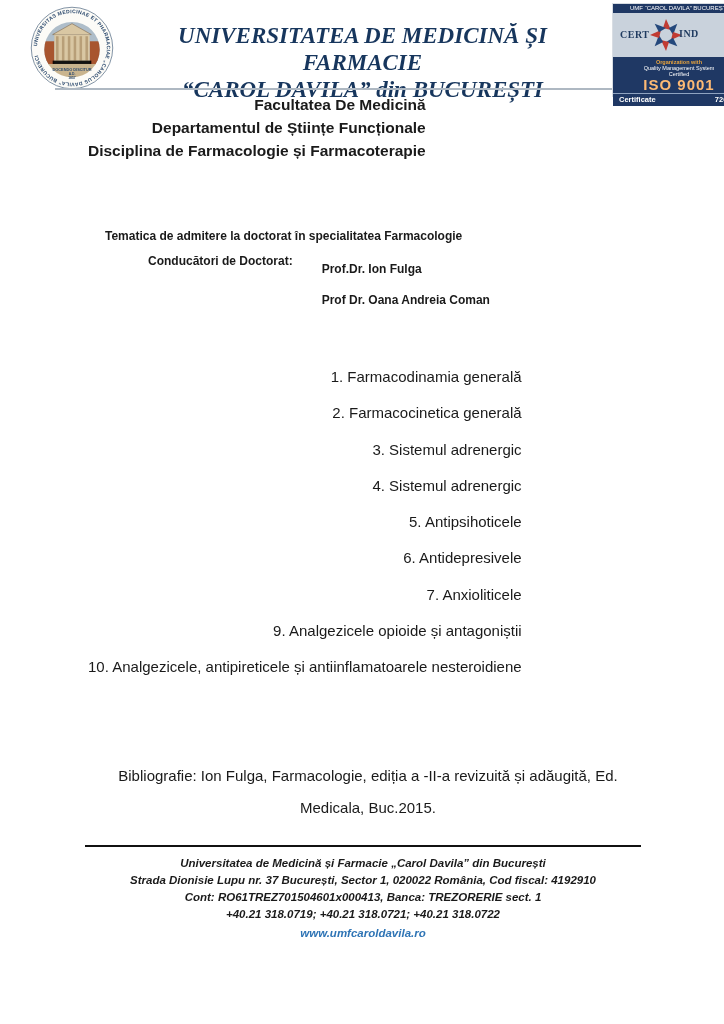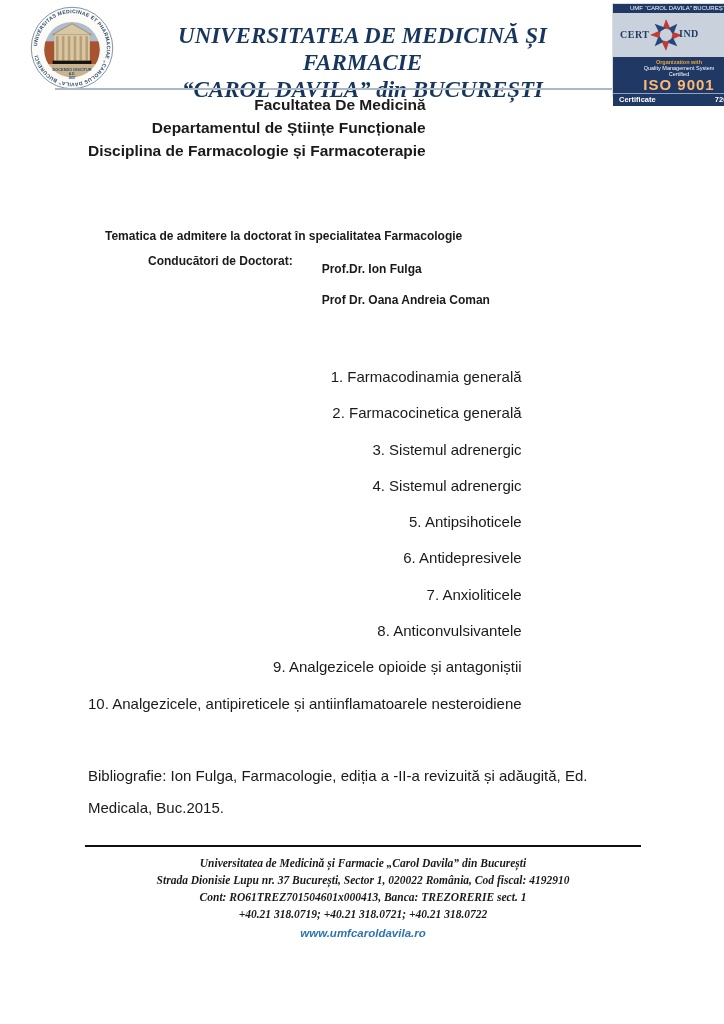--- a/index.html
+++ b/index.html
@@ -50,27 +50,27 @@
   .coordinators { display:flex; margin-top:11px; margin-left:43px; }
   .coord-label { white-space:nowrap; }
   .coord-names { margin-left:29px; }
   .coord-names div { line-height:31px; white-space:nowrap; }
 
   
   .topics { position:absolute; left:88px; top:366px; list-style:none; margin:0; padding:0; font-size:15px;text-align:right; }
   .topics li { height:36.3px; line-height:22px; white-space:nowrap; }
 
   
-  .bibliography { position:absolute; left:88px; top:760px; width:560px; font-size:15px; line-height:31.5px; }
+  .bibliography { position:absolute; left:88px; top:760px; width:560px; font-size:15px; line-height:31.5px;text-align:center; }
 
   
   .footer { position:absolute; left:85px; top:845px; width:556px; text-align:center; }
   .footer-divider { height:2px; background:#111111; margin-bottom:8px; }
   .footer-line {
-    font-size:11.5px; font-weight:bold; font-style:italic; line-height:17px; color:#1a1a1a;font-family:Liberation Serif, serif;
+    font-size:11.5px; font-weight:bold; font-style:italic; line-height:17px; color:#1a1a1a;
   }
   .footer-link { color:#2E74B5; text-decoration:none; font-weight:bold; font-style:italic; font-size:11.5px; line-height:17px; display:inline-block; }
 </style>
 </head>
 <body>
 
 <div class="page">
 
   <div>
 
@@ -163,21 +163,20 @@
   </div>
 
   <ul class="topics">
     <li><span>1.</span> <span>Farmacodinamia generală</span></li>
     <li><span>2.</span> <span>Farmacocinetica generală</span></li>
     <li><span>3.</span> <span>Sistemul adrenergic</span></li>
     <li><span>4.</span> <span>Sistemul adrenergic</span></li>
     <li><span>5.</span> <span>Antipsihoticele</span></li>
     <li><span>6.</span> <span>Antidepresivele</span></li>
     <li><span>7.</span> <span>Anxioliticele</span></li>
-    <li><span>8.</span> <span>Anticonvulsivantele</span></li>
     <li><span>9.</span> <span>Analgezicele opioide și antagoniștii</span></li>
     <li><span>10.</span> <span>Analgezicele, antipireticele și antiinflamatoarele nesteroidiene</span></li>
   </ul>
 
   <div class="bibliography">
     <div>Bibliografie: Ion Fulga, Farmacologie, ediția a -II-a revizuită și adăugită, Ed.</div>
     <div>Medicala, Buc.2015.</div>
   </div>
 
   <div class="footer">

